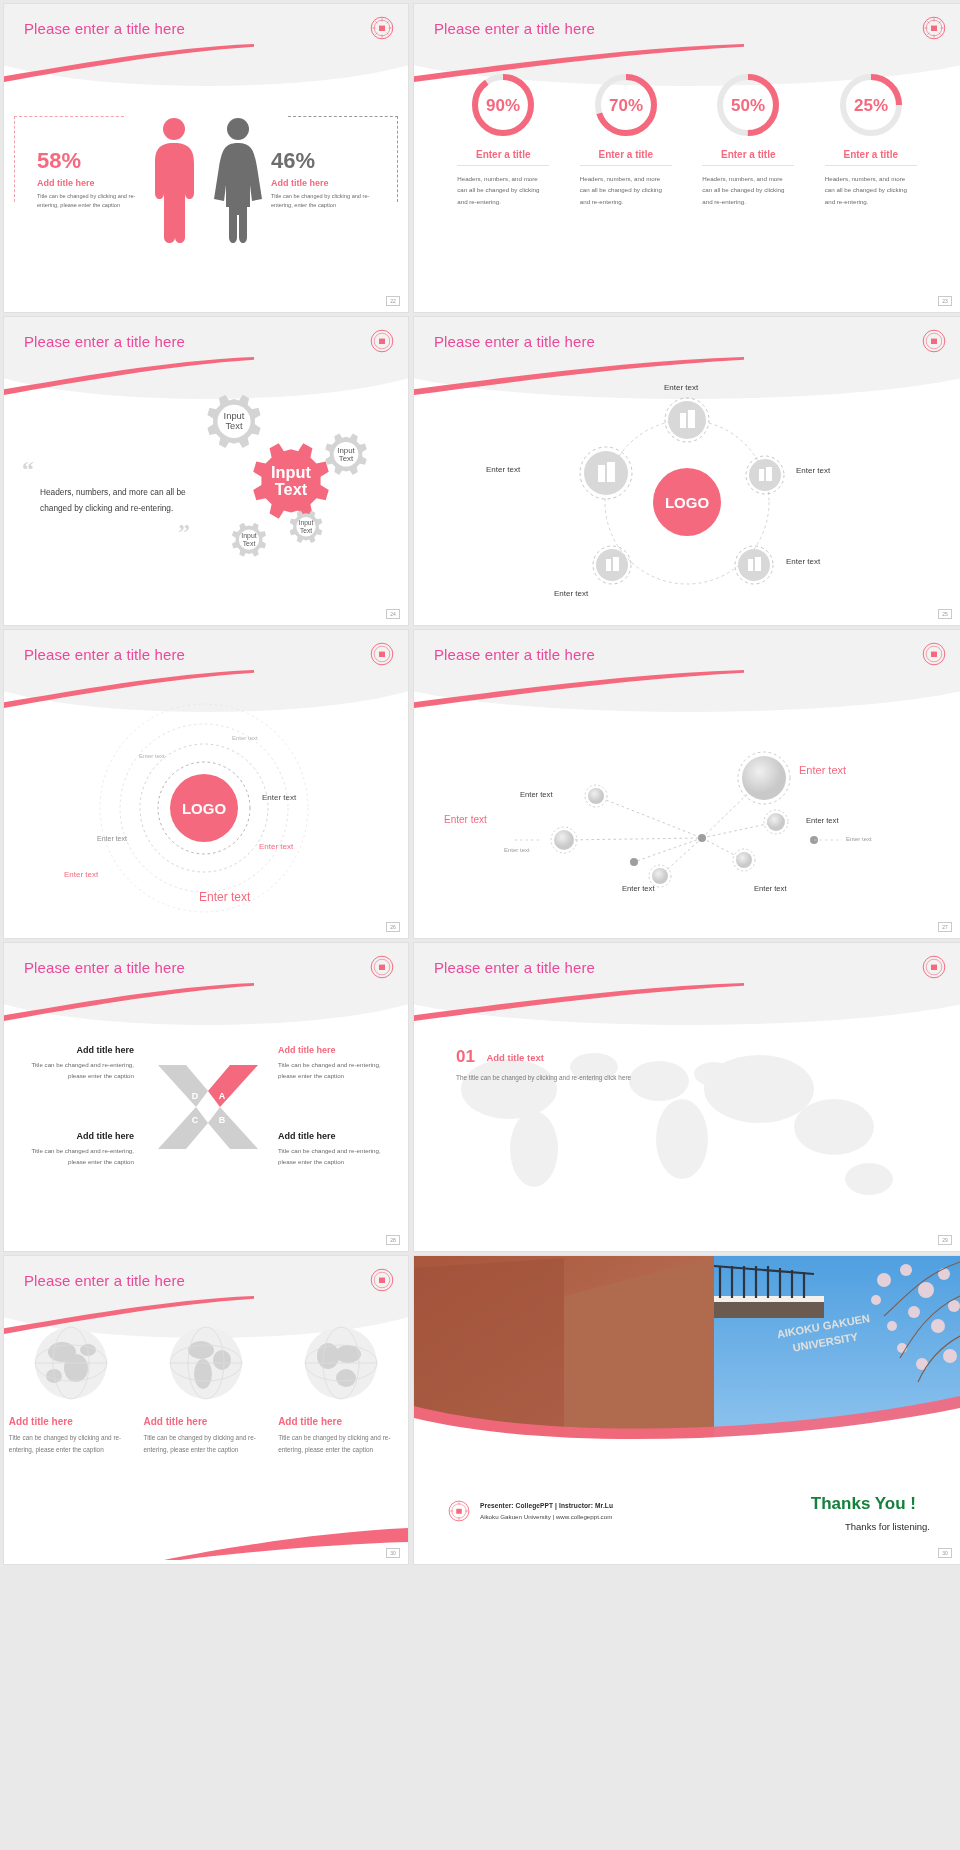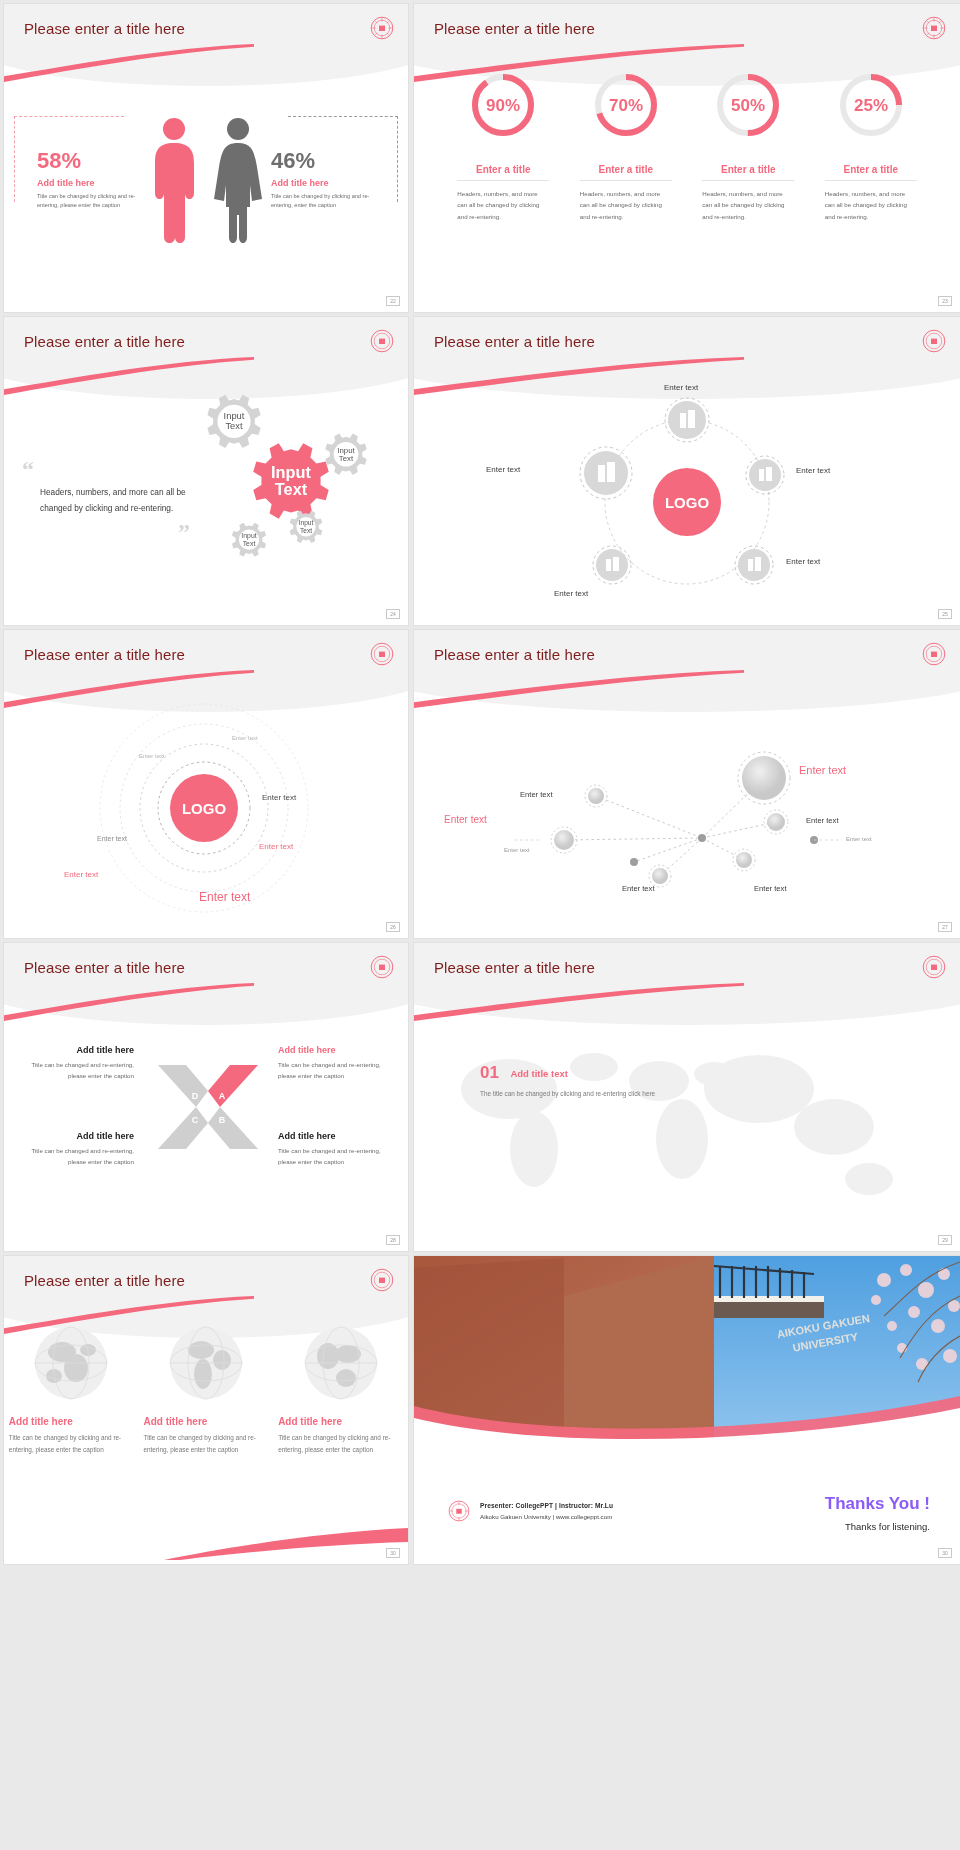--- a/index.html
+++ b/index.html
@@ -37,21 +37,21 @@
     background: #f2f2f2;
     border-radius: 50% / 100% 100% 0 0;
     transform: scaleY(-1);
   }
   .hdr-curve {
     position: absolute; left: 0; top: 40px; width: 100%; height: 38px;
     z-index: 3; overflow: hidden; pointer-events: none;
   }
   .hdr-title {
     position: absolute; left: 20px; top: 16px;
-    font-size: 15px; color: #7f1d1d; letter-spacing: .1px;
+    font-size: 15px; color: #ec4899; letter-spacing: .1px;
     z-index: 5;
     text-align: center;
   }
   .seal {
     position: absolute; right: 14px; top: 12px;
     width: 24px; height: 24px; z-index: 6;
   }
   .pagenum {
     position: absolute; right: 8px; bottom: 6px;
     width: 14px; height: 10px;
@@ -74,21 +74,21 @@
   .dashbox-l { position:absolute; left: 10px; top: 52px; width: 110px; height: 86px;
      border-left:1px dashed #f4a2ae; border-top:1px dashed #f4a2ae; }
   .dashbox-r { position:absolute; right: 10px; top: 52px; width: 110px; height: 86px;
      border-right:1px dashed #9a9a9a; border-top:1px dashed #9a9a9a; }
   .fig { width: 62px; display:flex; justify-content:center; }
 
   
   .donuts { display:flex; justify-content:space-around; padding: 6px 28px 0; height:100%; }
   .donut-col { width: 92px; text-align: left; }
   .donut-wrap { display:flex; justify-content:center; }
-  .donut-title { color:#f4697e; font-size:10px; font-weight:bold; margin-top:24px; text-align:center;
+  .donut-title { color:#f4697e; font-size:10px; font-weight:bold; margin-top:9px; text-align:center;
     padding-bottom:5px; border-bottom:1px solid #e3e3e3; }
   .donut-desc { font-size:6.2px; color:#6b6b6b; line-height:1.85; margin-top:7px; }
 
   
   .quote-blk { position:absolute; left:18px; top:82px; width:178px; }
   .quote-mark { font-size:24px; color:#d6d6d6; font-family:"Liberation Serif",serif; line-height:0.9; font-weight:bold;}
   .quote-txt { font-size:8.3px; color:#3b3b3b; line-height:2.0; margin-top:3px; padding-left:18px; }
   .quote-end { font-size:24px; color:#d6d6d6; font-family:"Liberation Serif",serif; text-align:right;
      margin-top:2px; margin-right:10px; font-weight:bold; }
 
@@ -120,21 +120,21 @@
   .globe-title { font-size:10px; font-weight:bold; color:#f4697e; margin-top:14px; }
   .globe-desc { font-size:6.4px; color:#7a7a7a; line-height:1.85; margin-top:5px; }
 
   
   .photo { position:absolute; left:0; top:0; width:100%; height:186px; overflow:hidden; }
   .thanks-foot { position:absolute; left:0; bottom:0; width:100%; height:122px; background:#fff; }
   .pres-blk { position:absolute; left:66px; bottom:44px; }
   .pres-l1 { font-size:6.6px; color:#2b2b2b; font-weight:bold; letter-spacing:.1px;}
   .pres-l2 { font-size:6.2px; color:#444; margin-top:4px; }
   .seal-foot { position:absolute; left:34px; bottom:42px; width:22px; height:22px; }
-  .ty { position:absolute; right:30px; bottom:50px; color:#8b5cf6; font-size:17px; font-weight:bold; }
+  .ty { position:absolute; right:44px; bottom:50px; color:#15803d; font-size:17px; font-weight:bold; }
   .ty-sub { position:absolute; right:30px; bottom:32px; color:#2b2b2b; font-size:9.5px; }
 </style>
 </head>
 <body>
 
 <div class="deck">
 
   <div class="slide">
     <div class="hdr"></div>
     <svg class="hdr-curve" viewBox="0 0 404 40" preserveAspectRatio="none">
@@ -535,21 +535,21 @@
           <ellipse cx="120" cy="130" rx="24" ry="38"></ellipse>
           <ellipse cx="245" cy="62" rx="30" ry="20"></ellipse>
           <ellipse cx="268" cy="120" rx="26" ry="40"></ellipse>
           <ellipse cx="345" cy="70" rx="55" ry="34"></ellipse>
           <ellipse cx="420" cy="108" rx="40" ry="28"></ellipse>
           <ellipse cx="455" cy="160" rx="24" ry="16"></ellipse>
           <ellipse cx="300" cy="55" rx="20" ry="12"></ellipse>
           <ellipse cx="180" cy="48" rx="24" ry="14"></ellipse>
         </g>
       </svg>
-      <div class="num-item" style="left:42px; top:60px;margin-left:24px;">
+      <div class="num-item" style="left:42px; top:44px;">
         <div>
           <span class="num-big">01</span>
           <span class="num-lbl">Add title text</span>
         </div>
         <div class="num-desc">The title can be changed by clicking and re-entering click here</div>
       </div>
     </div>
     <div class="pagenum">29</div>
   </div>
 

